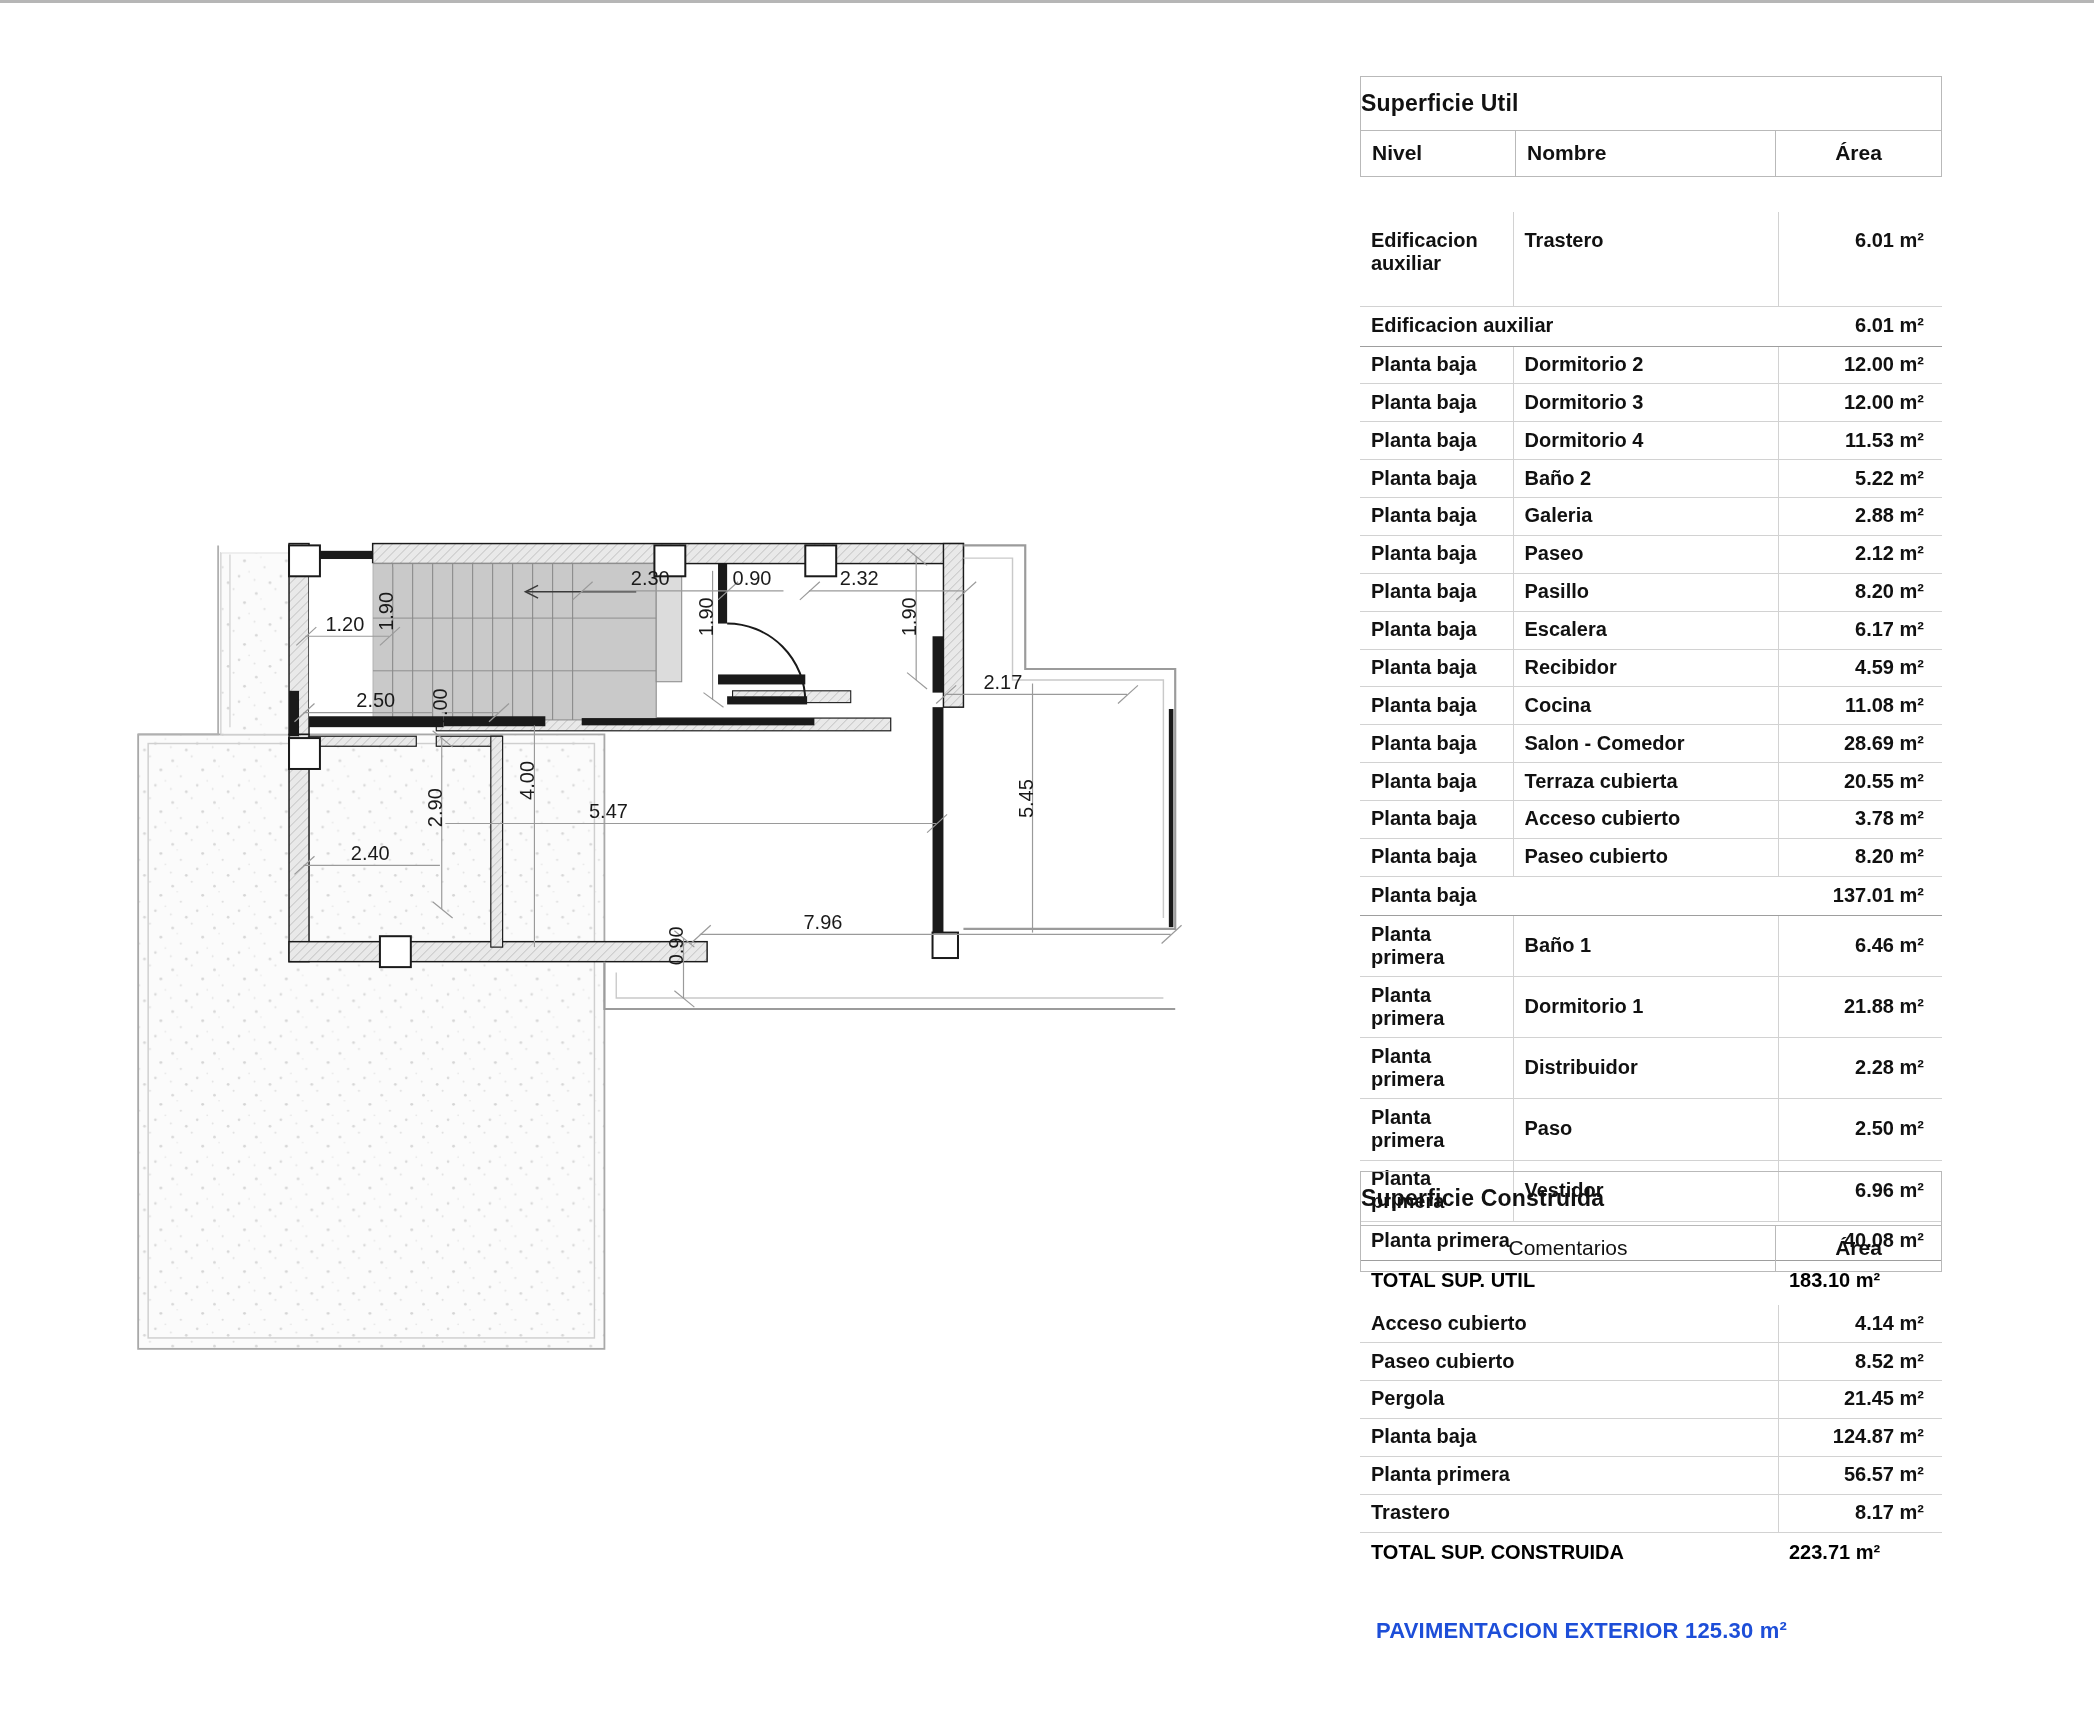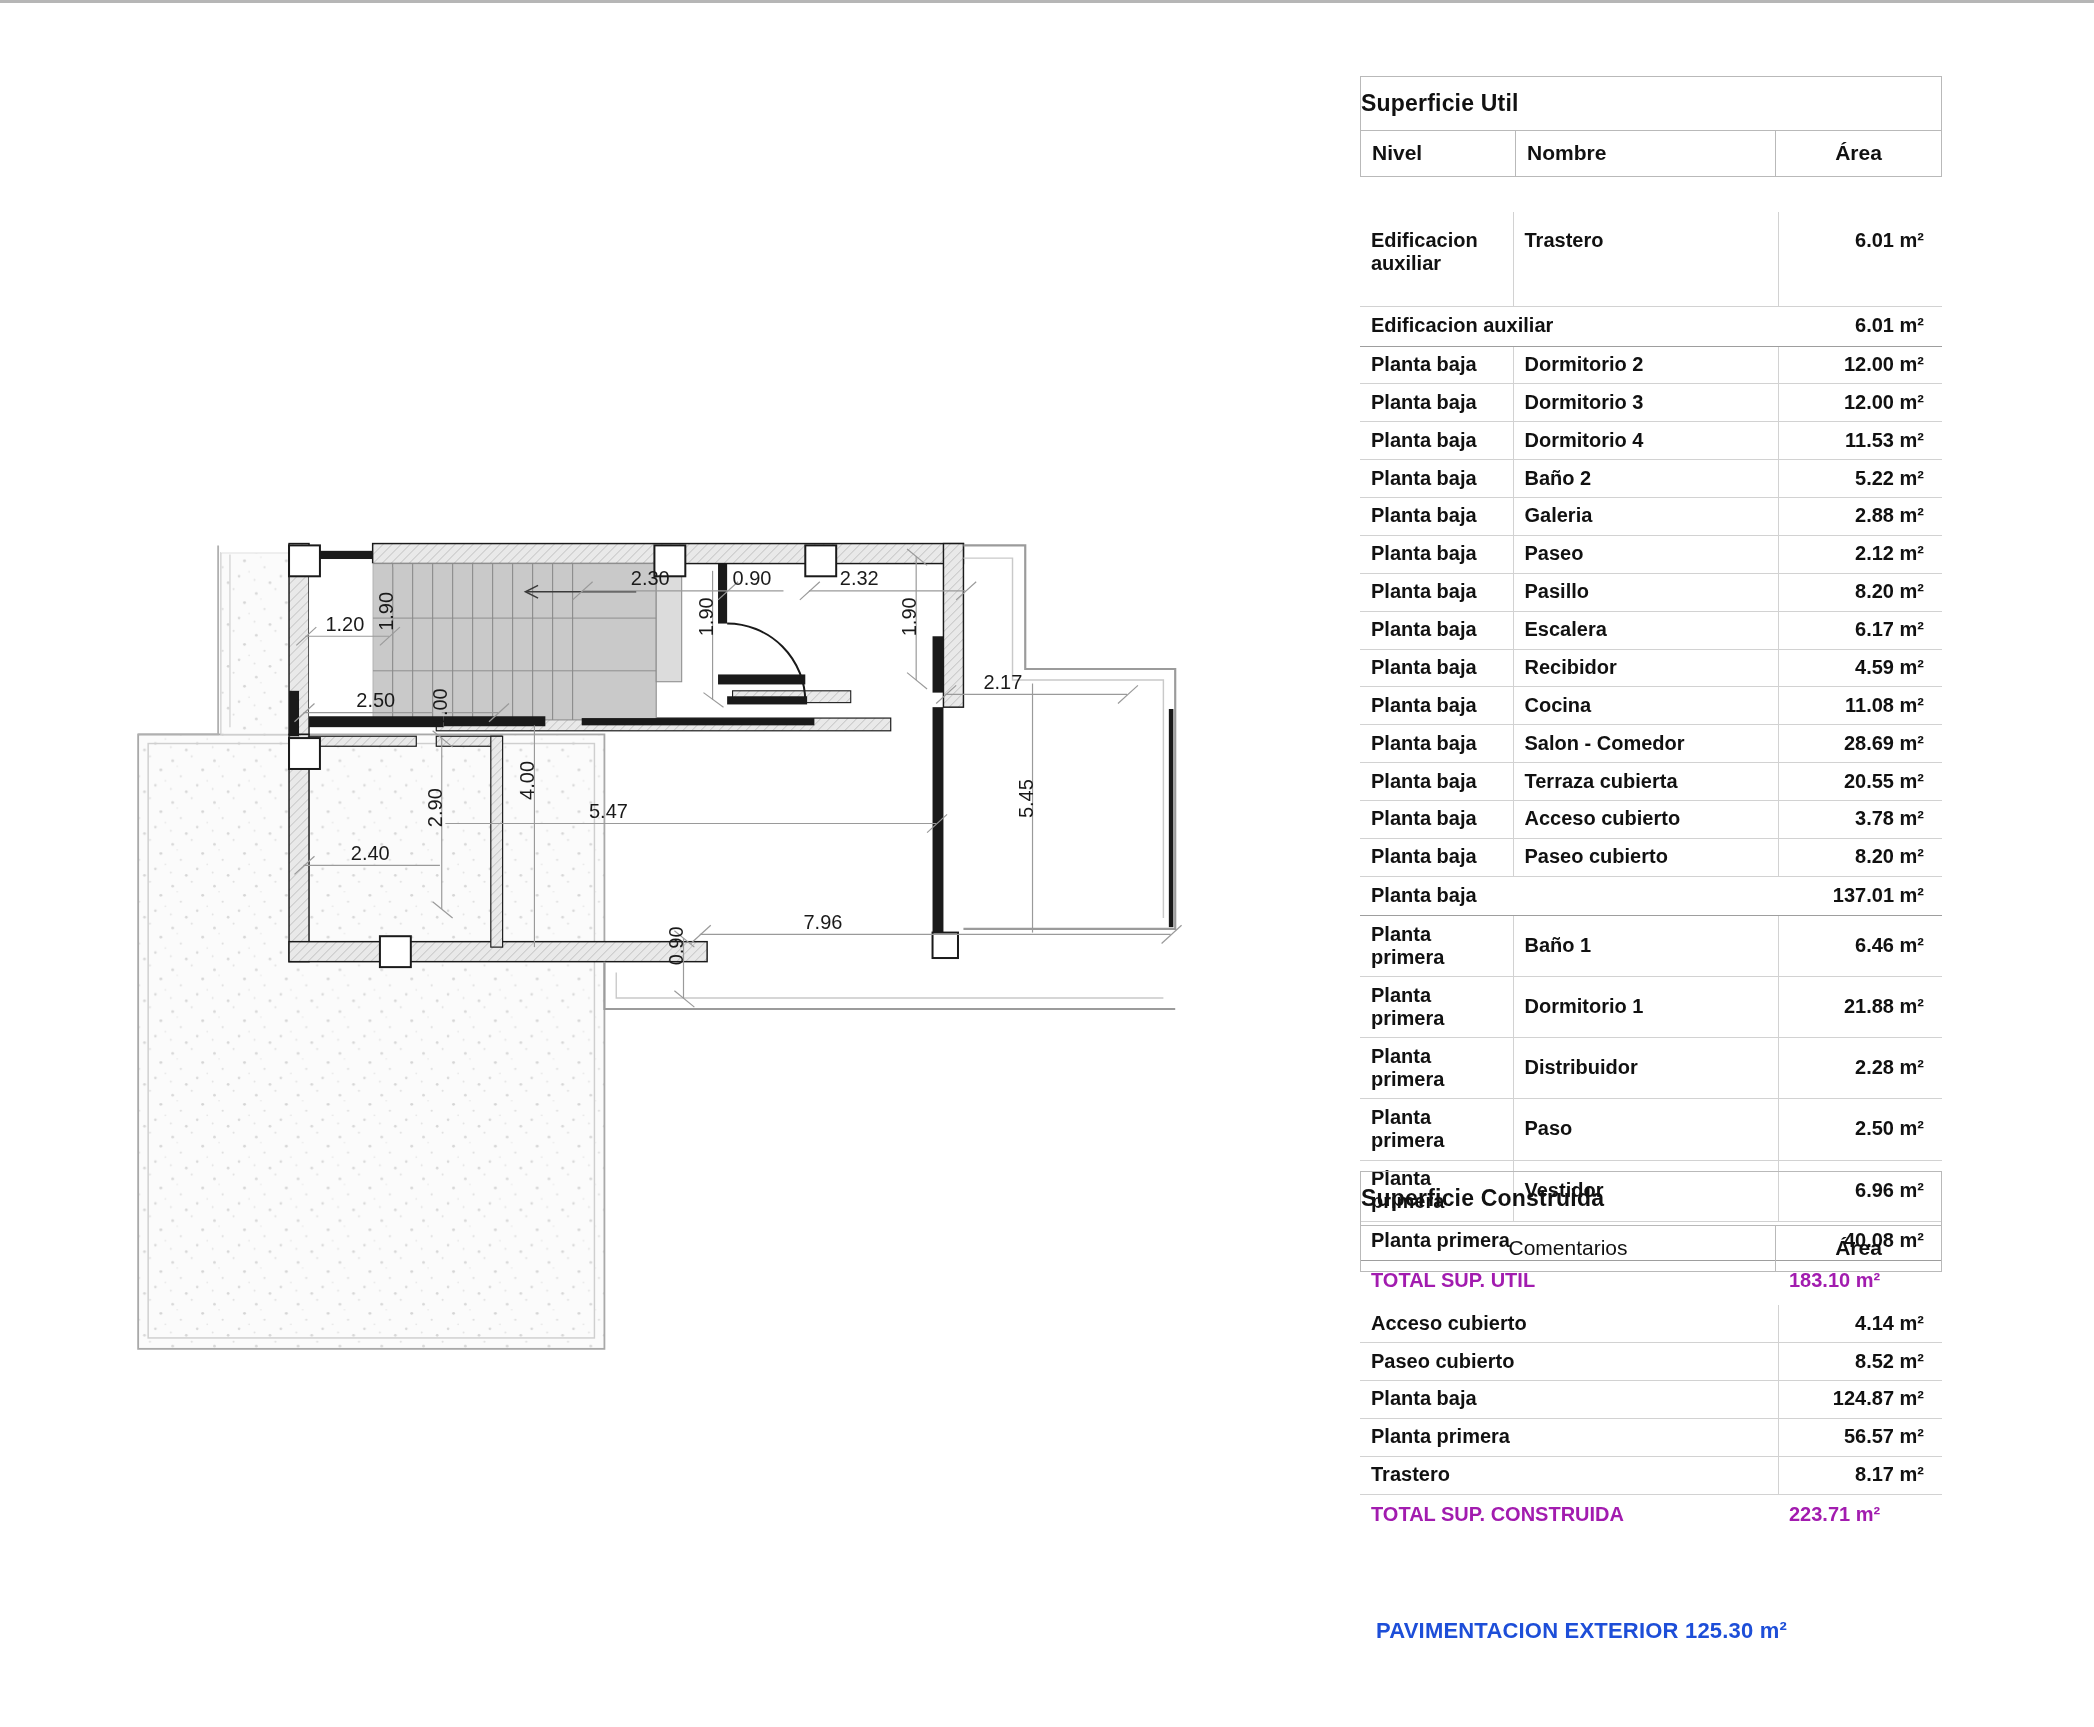--- a/index.html
+++ b/index.html
@@ -68,21 +68,21 @@
     border-top: 1.1px solid #9e9e9e;
     border-bottom: 1.1px solid #9e9e9e;
     font-weight: bold; font-size: 20px; color: #111;
     padding: 7.3px 11px 8.2px 11px; background: #fff;
   }
   tr.sub-row td.s-lbl  { }
   tr.sub-row td.s-area { width: 164px; text-align: right; padding-right: 18px; }
 
   tr.total-row td {
     border-top: 1.1px solid #9e9e9e; border-bottom: none;
-    font-weight: bold; font-size: 20px; color: #a21caf;
+    font-weight: bold; font-size: 20px; color: #000000;
     padding: 8.2px 11px 8.2px 11px;
   }
   tr.total-row td.t-area { width: 164px; text-align: left; padding-right: 18px; }
 
   .wrap-lvl { display: block; max-width: 136px; }
 
   #pav-note {
     position: absolute; left: 1376px; top: 1618px;
     font-weight: bold; font-size: 22px; color: #1d4ed8; letter-spacing: 0.2px;
     white-space: nowrap;
@@ -489,20 +489,24 @@
     <tbody id="cons-body">
         <tr class="data-row">
           <td class="c-nom">Acceso cubierto</td>
           <td class="c-area">4.14 m²</td>
         </tr>
         <tr class="data-row">
           <td class="c-nom">Paseo cubierto</td>
           <td class="c-area">8.52 m²</td>
         </tr>
         <tr class="data-row">
+          <td class="c-nom">Pergola</td>
+          <td class="c-area">21.45 m²</td>
+        </tr>
+        <tr class="data-row">
           <td class="c-nom">Planta baja</td>
           <td class="c-area">124.87 m²</td>
         </tr>
         <tr class="data-row">
           <td class="c-nom">Planta primera</td>
           <td class="c-area">56.57 m²</td>
         </tr>
         <tr class="data-row">
           <td class="c-nom">Trastero</td>
           <td class="c-area">8.17 m²</td>

